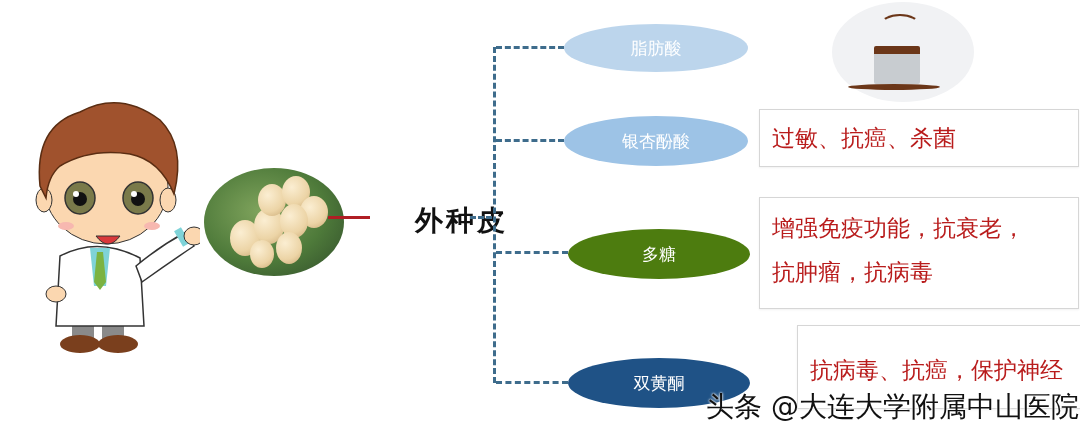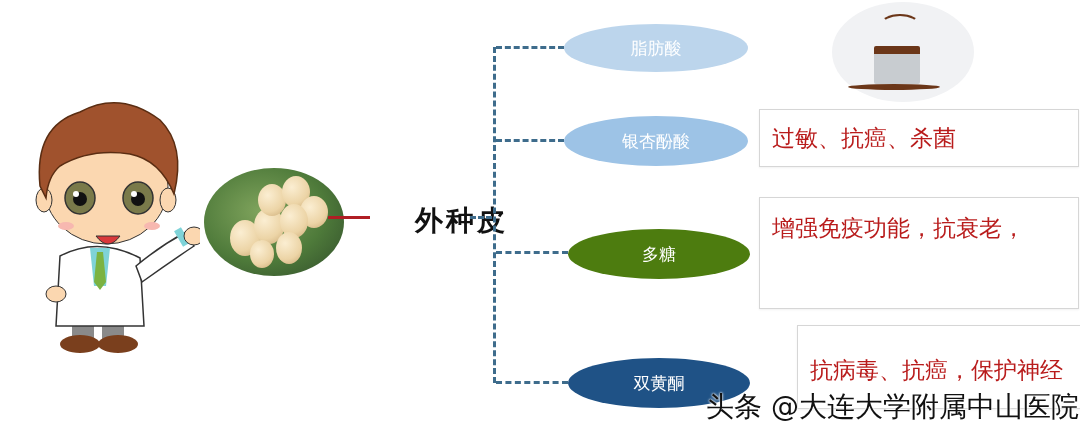--- a/index.html
+++ b/index.html
@@ -138,18 +138,19 @@
 <div class="abs product-bg"></div>
 <div class="abs steam"></div>
 <div class="abs pot"></div>
 <div class="abs spill"></div>
 
 <div class="abs box" style="left:759px;top:109px;width:320px;height:58px;padding-top:6px;">
   <div>过敏、抗癌、杀菌</div>
 </div>
 <div class="abs box" style="left:759px;top:197px;width:320px;height:112px;padding-top:8px;">
   <div>增强免疫功能，抗衰老，</div>
+  <div>抗肿瘤，抗病毒</div>
 </div>
 <div class="abs box" style="left:797px;top:325px;width:320px;height:84px;padding-top:22px;">
   <div>抗病毒、抗癌，保护神经</div>
 </div>
 
 <div class="abs watermark">头条 @大连大学附属中山医院</div>
 
 </body></html>

